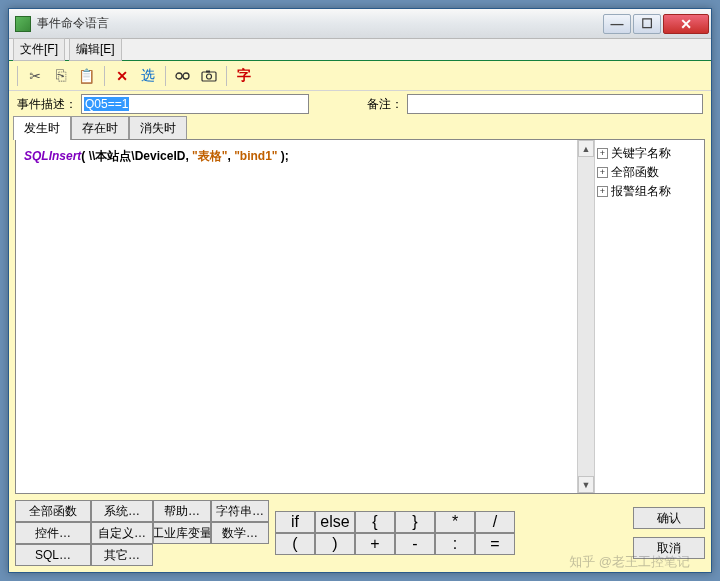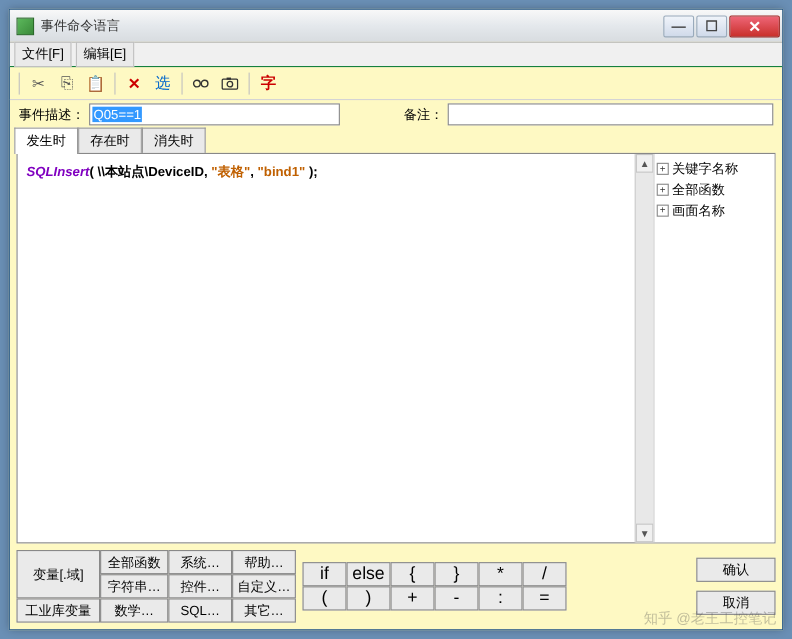--- a/index.html
+++ b/index.html
@@ -58,21 +58,21 @@
 
 
 .bottom { padding: 6px; display: flex; gap: 6px; align-items: center; }
 .catgrid { display: grid; grid-template-columns: 76px 62px 58px 58px; grid-auto-rows: 22px; gap: 0; }
 .catbtn { border: 1px solid #888; background: #eaeaea; display: flex; align-items: center; justify-content: center; cursor: default; overflow: hidden; white-space: nowrap; font-size: 12px; }
 .opgrid { display: grid; grid-template-columns: repeat(6, 40px); grid-auto-rows: 22px; gap: 0; }
 .opbtn { border: 1px solid #888; background: #eaeaea; display: flex; align-items: center; justify-content: center; cursor: default; font-size: 16px; }
 .okcancel { display: flex; flex-direction: column; gap: 8px; margin-left: auto; }
 .okbtn { width: 72px; height: 22px; border: 1px solid #888; background: #eaeaea; display: flex; align-items: center; justify-content: center; cursor: default; }
 
-.watermark { position: absolute; right: 14px; bottom: 10px; color: rgba(80,80,80,0.35); font-size: 13px; pointer-events: none; }
+.watermark { position: absolute; right: 30px; bottom: 10px; color: rgba(80,80,80,0.35); font-size: 13px; pointer-events: none; }
 </style>
 </head>
 <body>
 
 <div class="window">
 
   <div class="titlebar">
     <div class="appicon"></div>
     <div class="title">事件命令语言</div>
     <div class="winbtns">
@@ -145,28 +145,27 @@
       <div class="treeitem">
           <span class="sq">+</span>
           <span>关键字名称</span>
         </div>
       <div class="treeitem">
           <span class="sq">+</span>
           <span>全部函数</span>
         </div>
       <div class="treeitem">
           <span class="sq">+</span>
-          <span>画面名称</span>
+          <span>报警组名称</span>
         </div>
     </div>
   </div>
 
   <div class="bottom">
     <div class="catgrid">
-      <div class="catbtn" style="grid-row:1/3">变量[.域]</div>
       <div class="catbtn">全部函数</div>
       <div class="catbtn">系统…</div>
       <div class="catbtn">帮助…</div>
       <div class="catbtn">字符串…</div>
       <div class="catbtn">控件…</div>
       <div class="catbtn">自定义…</div>
       <div class="catbtn">工业库变量</div>
       <div class="catbtn">数学…</div>
       <div class="catbtn">SQL…</div>
       <div class="catbtn">其它…</div>

